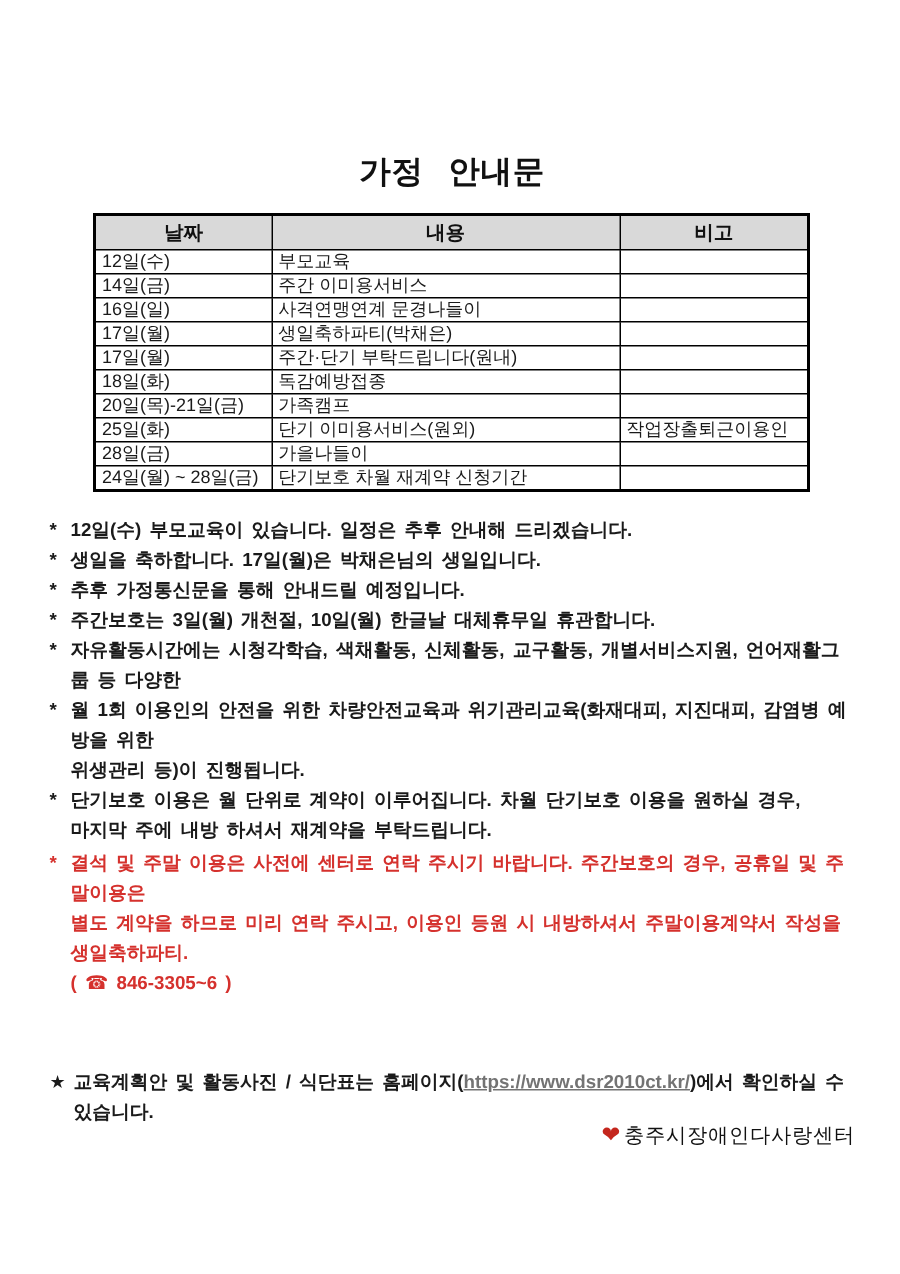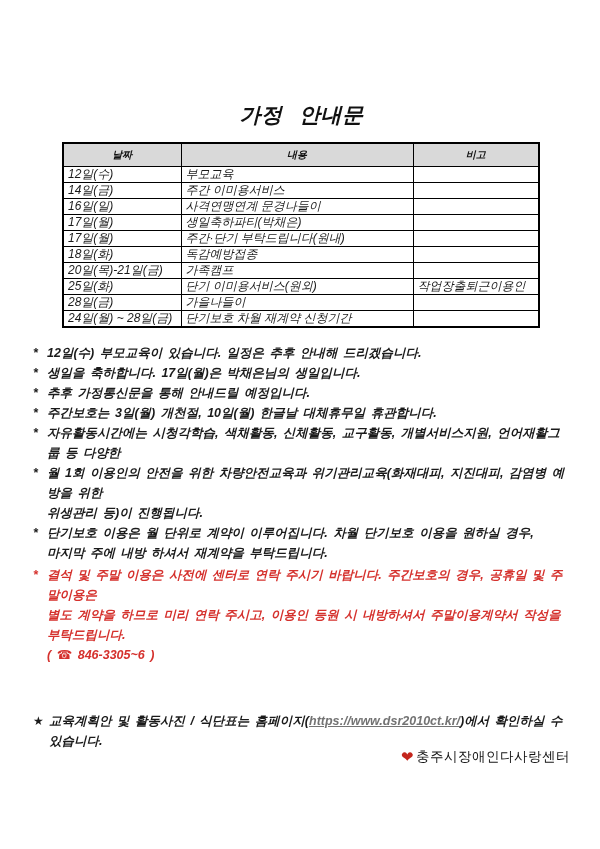--- a/index.html
+++ b/index.html
@@ -2,35 +2,35 @@
 <html><head>
 <meta charset="utf-8">
 <style>
   * { margin:0; padding:0; box-sizing:border-box; }
   html,body { width:600px; }
   body {
     width:600px; height:849px; background:#ffffff; position:relative;
     font-family:"Liberation Sans","DejaVu Sans",sans-serif;
     color:#1a1a1a; overflow:hidden;
   }
-  .doc { padding:102px 30px 0 33px;font-style:italic; }
+  .doc { padding:102px 30px 0 33px; }
   .title {
     text-align:center; font-size:21px; font-weight:bold; color:#111;
     word-spacing:10px; line-height:26px; letter-spacing:0.5px;
   }
   table.notice {
     border-collapse:collapse; table-layout:fixed;
     width:476px; margin:14px 0 0 29px;
     border:2px solid #000;
   }
   table.notice th, table.notice td {
     border:1px solid #000; overflow:hidden; white-space:nowrap;
   }
   table.notice th {
-    background:#d9d9d9; font-size:10px; font-weight:bold;
+    background:#d9d9d9; font-size:13px; font-weight:bold;
     height:23px; text-align:center; color:#111;
   }
   table.notice td {
     font-size:12px; height:16px; padding:0 4px; text-align:left;
     font-weight:normal; line-height:15px;
   }
   col.c-date   { width:118px; }
   col.c-desc   { width:232px; }
   col.c-remark { width:126px; }
   .notes { margin-top:15px; }
@@ -163,21 +163,21 @@
 
     <div class="note">
       <span class="marker">*</span>
       <div class="line">단기보호 이용은 월 단위로 계약이 이루어집니다. 차월 단기보호 이용을 원하실 경우,</div>
       <div class="line">마지막 주에 내방 하셔서 재계약을 부탁드립니다.</div>
     </div>
 
     <div class="note note-red">
       <span class="marker">*</span>
       <div class="line">결석 및 주말 이용은 사전에 센터로 연락 주시기 바랍니다. 주간보호의 경우, 공휴일 및 주말이용은</div>
-      <div class="line">별도 계약을 하므로 미리 연락 주시고, 이용인 등원 시 내방하셔서 주말이용계약서 작성을 부탁드립니다.</div>
+      <div class="line">별도 계약을 하므로 미리 연락 주시고, 이용인 등원 시 내방하셔서 주말이용계약서 작성을 생일축하파티.</div>
       <div class="line">( ☎ 846-3305~6 )</div>
     </div>
 
   </div>
 
   <div class="footer-note">
     <span class="marker">★</span><span>교육계획안 및 활동사진 / 식단표는 홈페이지(</span><a>https://www.dsr2010ct.kr/</a><span>)에서 확인하실 수 있습니다.</span>
   </div>
 
 </div>

